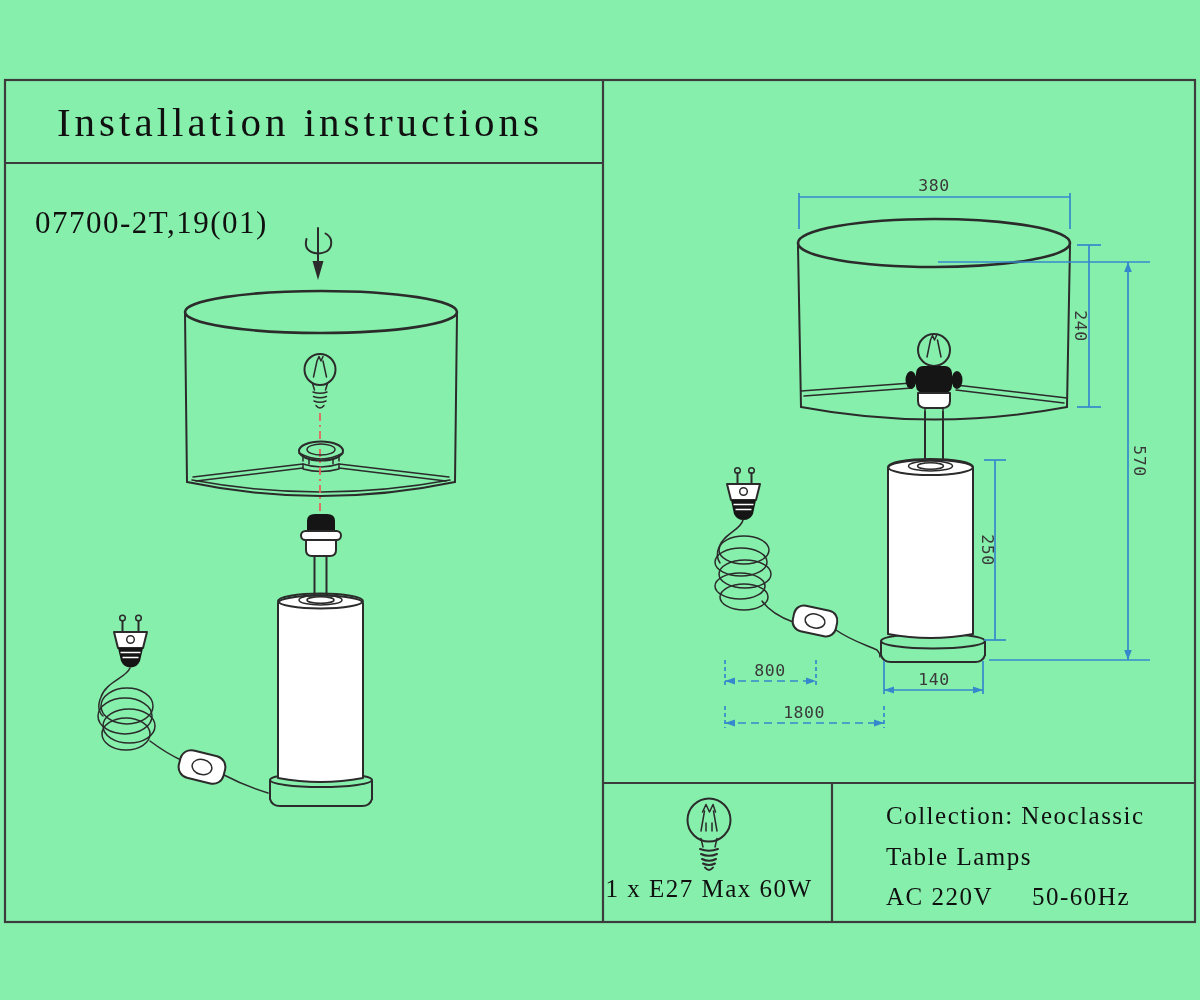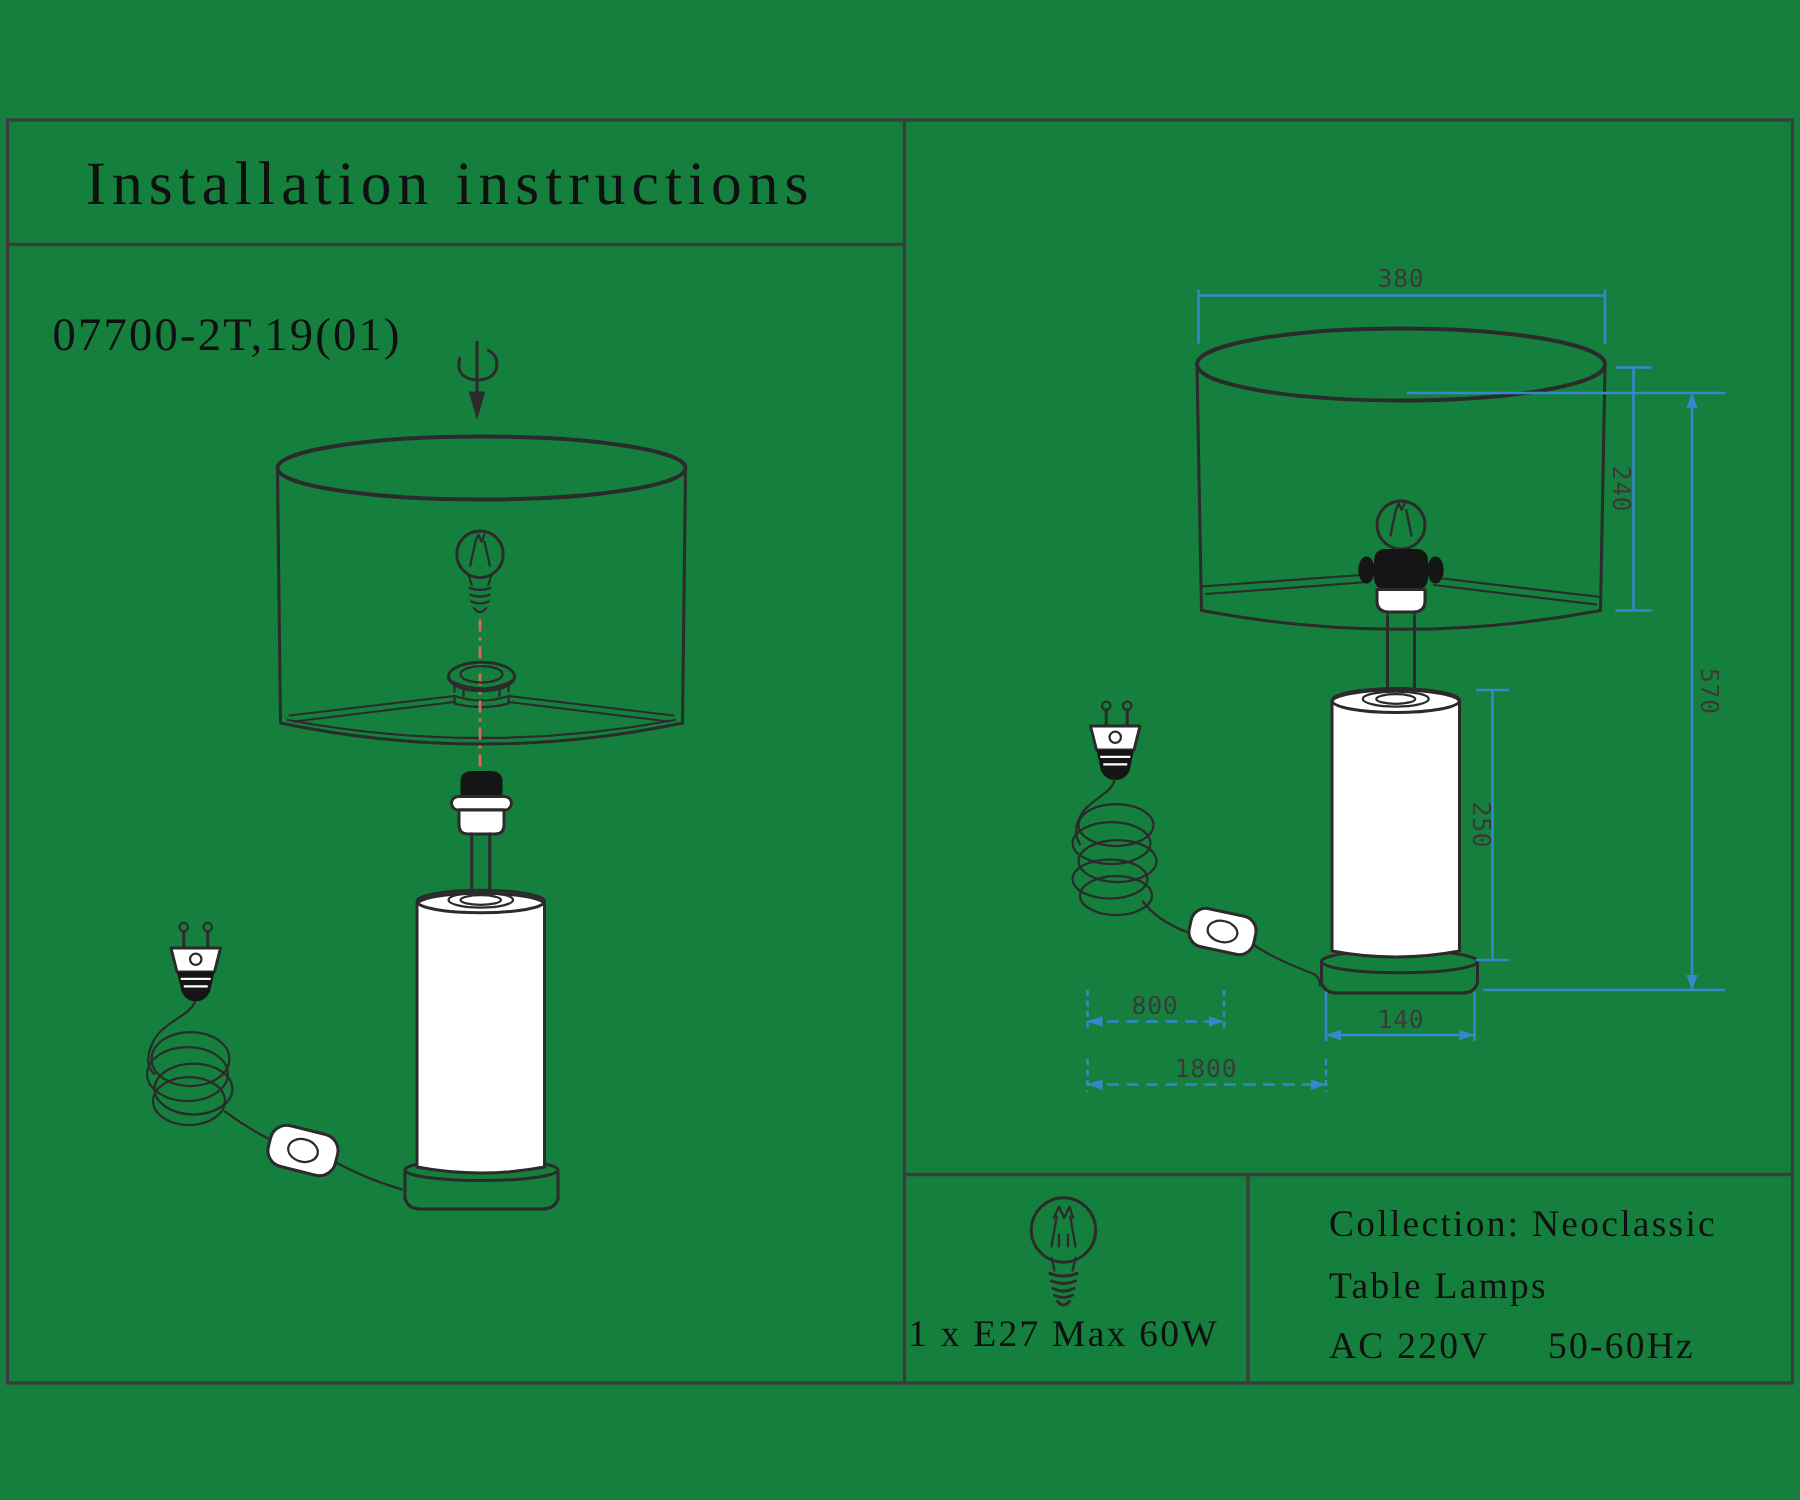--- a/index.html
+++ b/index.html
@@ -4,21 +4,21 @@
 <style>
   :root{
     --dimension-blue:#3688cc;
     --drawing-dark:#2b2b2b;
     --guide-red:#e0695c;
     --border-gray:#3c3c3c;
     --dim-text:#3a3a3a;
     --socket-black:#151515;
   }
   html,body{margin:0;padding:0;background:#fff;}
-  .sheet{width:1200px;height:1000px;background:#15803d;position:relative;overflow:hidden;}
+  .sheet{width:1200px;height:1000px;background:#86efac;position:relative;overflow:hidden;}
   svg{display:block;}
   .k{stroke:var(--drawing-dark,#2b2b2b);fill:none;stroke-width:2;stroke-linecap:round;stroke-linejoin:round;}
   .k15{stroke-width:1.5;}
   .k25{stroke-width:2.6;}
   .wfill{fill:#fff;}
   .blk{fill:var(--socket-black,#151515);stroke:none;}
   .border{stroke:var(--border-gray,#3c3c3c);fill:none;stroke-width:2.2;}
   .dim{stroke:var(--dimension-blue,#3688cc);fill:none;stroke-width:1.7;}
   .dimd{stroke:var(--dimension-blue,#3688cc);fill:none;stroke-width:1.7;stroke-dasharray:8 5;}
   .dimtd{stroke:var(--dimension-blue,#3688cc);fill:none;stroke-width:1.7;stroke-dasharray:4 3;}

